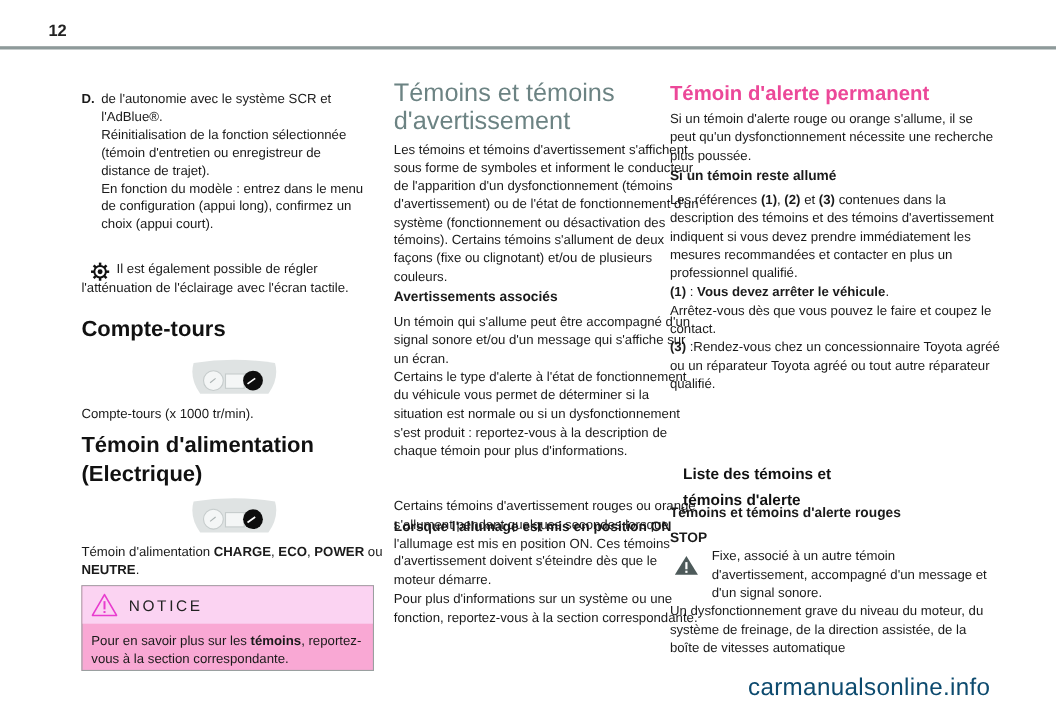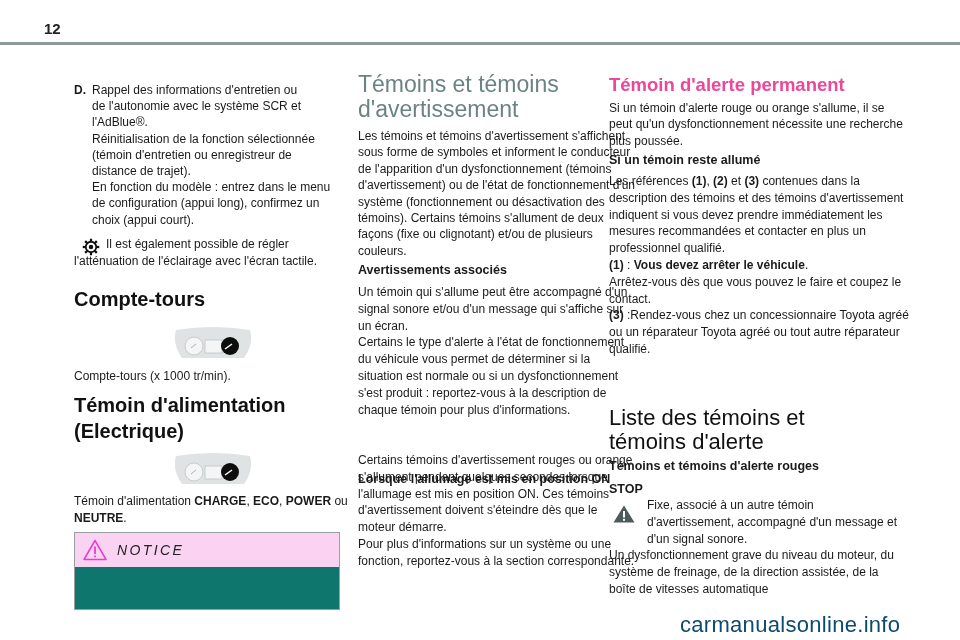--- a/index.html
+++ b/index.html
@@ -33,21 +33,21 @@
     .h2 { font-size: 20px; font-weight: bold; line-height: 26px; margin: 0; color: #111; }
     .compte-title { position: absolute; top: 286px; left: 0; }
     .cluster { position: absolute; width: 82px; height: 34px; }
     .cluster1 { top: 326px; left: 98px; }
     .cluster2 { top: 452px; left: 98px; }
     .compte-caption { position: absolute; top: 368px; left: 0; font-size: 12px; }
     .alim-title { position: absolute; top: 392px; left: 0; width: 280px; }
     .alim-caption { position: absolute; top: 493px; left: 0; width: 280px; font-size: 12px; line-height: 16.5px; }
     .notice-box {
       position: absolute; top: 532px; left: 0; width: 264px; height: 76px;
-      border: 1px solid #9aa0a0; background: #0f766e; font-style: italic;
+      border: 1px solid #9aa0a0; background: #f9a8d4;
     }
     .notice-head {
       height: 34px; background: #fbd3f2; display: flex; align-items: center;
     }
     .notice-icon { width: 24px; height: 22px; margin-left: 8px; margin-right: 10px; }
     .notice-title { font-size: 14px; letter-spacing: 2.4px; color: #222; }
     .notice-body { padding: 7px 8px; font-size: 12px; line-height: 16.5px; }
 
     
     .light-title {
@@ -59,21 +59,21 @@
     .c2-h-assoc { position: absolute; top: 262px; left: 0; }
     .c2-assoc { position: absolute; top: 284px; left: 0; width: 280px; font-size: 12px; line-height: 16.4px; }
     .c2-h-on { position: absolute; top: 430px; left: 0; width: 290px; margin-top: 41px; }
     .c2-on { position: absolute; top: 452px; left: 0; width: 280px; font-size: 12px; line-height: 16.4px; }
 
     
     .perm-title { position: absolute; top: 74px; left: 0; font-size: 18.5px; font-weight: bold; line-height: 22px; margin: 0; color: #ec4899; }
     .c3-intro { position: absolute; top: 100px; left: 0; width: 300px; font-size: 12px; line-height: 16.4px; }
     .c3-h-reste { position: absolute; top: 152px; left: 0; }
     .c3-refs { position: absolute; top: 173px; left: 0; width: 300px; font-size: 12px; line-height: 16.4px; }
-    .liste-title { position: absolute; top: 406px; left: 0; width: 300px; font-size: 22px; font-weight: normal; line-height: 24px; margin: 0; color: #111; }
+    .liste-title { position: absolute; top: 406px; left: 0; width: 300px; font-size: 14px; font-weight: bold; line-height: 24px; margin: 12px; color: #111; }
     .c3-h-rouges { position: absolute; top: 458px; left: 0; }
     .c3-h-stop { position: absolute; top: 481px; left: 0; }
     .stop-block { position: absolute; top: 497px; left: 0; width: 290px; font-size: 12px; line-height: 16.4px; }
     .warn-icon { position: absolute; left: 4px; top: 8px; width: 22px; height: 18px; }
     .stop-first { text-indent: 0; padding-left: 38px; }
 
     .watermark {
       position: absolute; left: 680px; top: 612px;
       font-size: 22px; color: #0c4a6e; letter-spacing: 0.3px;
     }
@@ -81,21 +81,20 @@
 </head>
 <body>
 
 <div class="page-number">12</div>
 <div class="header-rule"></div>
 
 <div class="col col1">
   <div class="d-item">
     <span class="d-label">D.</span>
     <div class="d-body">
-      <div>Rappel des informations d'entretien ou</div>
       <div>de l'autonomie avec le système SCR et</div>
       <div>l'AdBlue®.</div>
       <div>Réinitialisation de la fonction sélectionnée</div>
       <div>(témoin d'entretien ou enregistreur de</div>
       <div>distance de trajet).</div>
       <div>En fonction du modèle : entrez dans le menu</div>
       <div>de configuration (appui long), confirmez un</div>
       <div>choix (appui court).</div>
     </div>
   </div>
@@ -150,20 +149,21 @@
 
   <div class="notice-box">
     <div class="notice-head">
       <svg class="notice-icon" viewBox="0 0 24 22">
         <path d="M12 1.5 L23 20.5 L1 20.5 Z" fill="none" stroke="#e83ccf" stroke-width="1.5" stroke-linejoin="round"></path>
         <rect x="11.1" y="7.5" width="1.8" height="7.5" fill="#e83ccf"></rect>
         <rect x="11.1" y="16.5" width="1.8" height="1.8" fill="#e83ccf"></rect>
       </svg>
       <span class="notice-title">NOTICE</span>
     </div>
+    <div class="notice-body"><span>Pour en savoir plus sur les </span><span class="b">témoins</span><span>, reportez-vous à la section correspondante.</span></div>
   </div>
 </div>
 
 <div class="col col2">
   <h1 class="light-title">
     <div>Témoins et témoins</div>
     <div>d'avertissement</div>
   </h1>
   <p class="c2-intro">Les témoins et témoins d'avertissement s'affichent sous forme de symboles et informent le conducteur de l'apparition d'un dysfonctionnement (témoins d'avertissement) ou de l'état de fonctionnement d'un système (fonctionnement ou désactivation des témoins). Certains témoins s'allument de deux façons (fixe ou clignotant) et/ou de plusieurs couleurs.</p>
 

